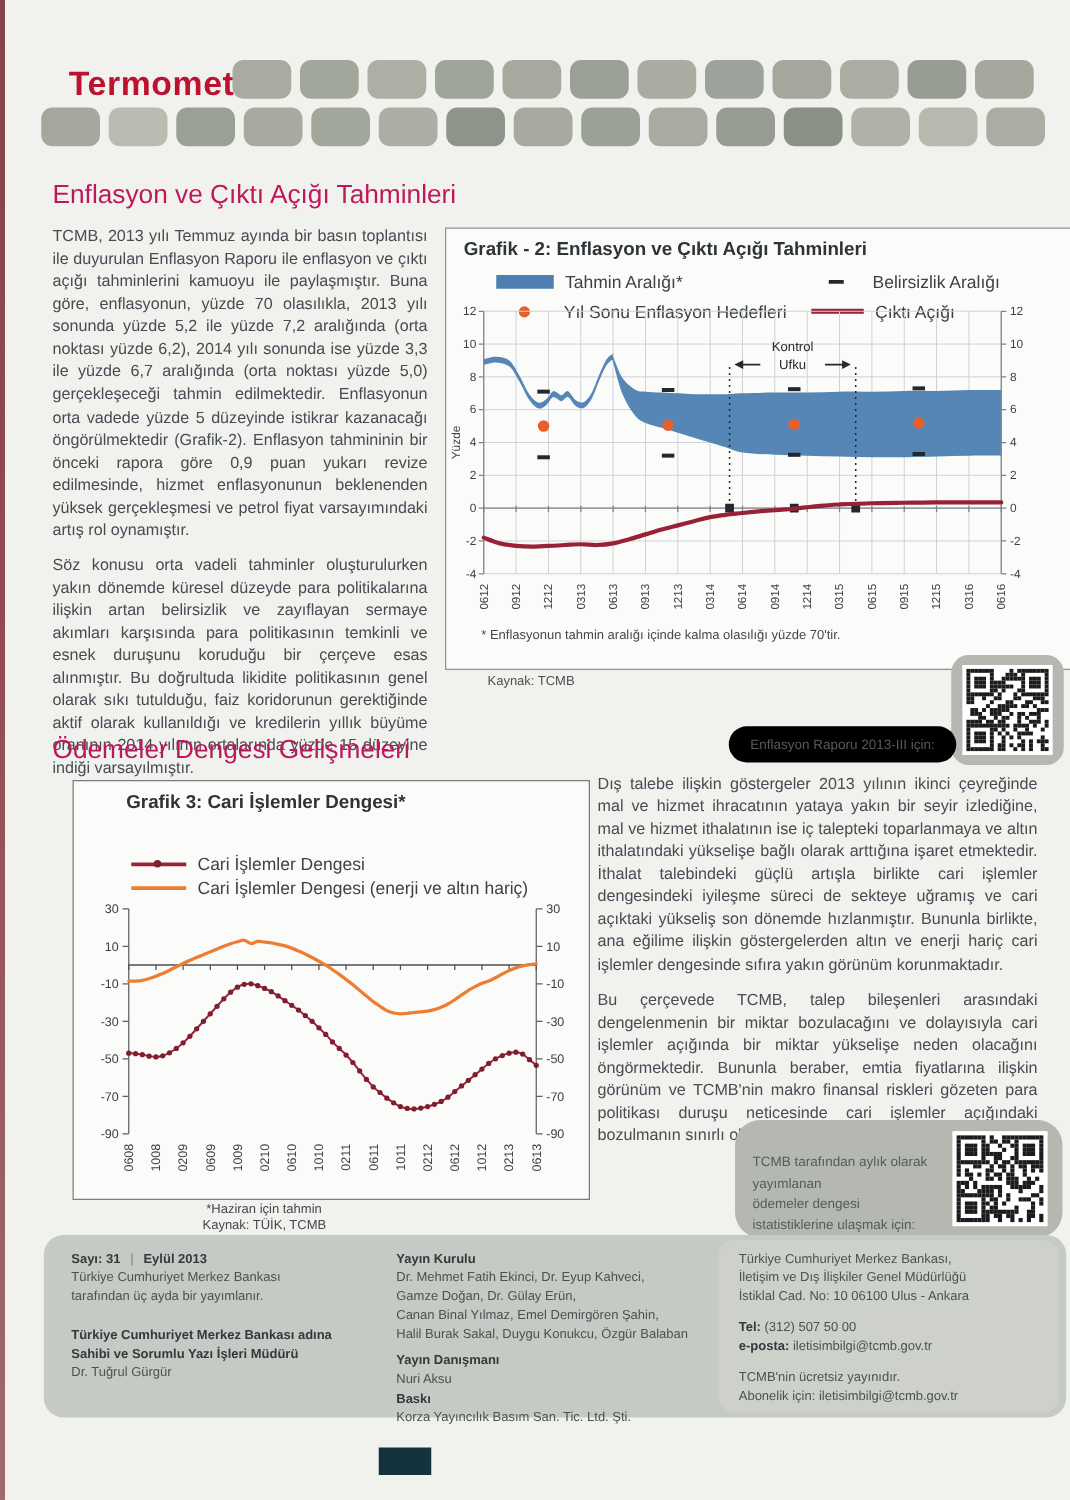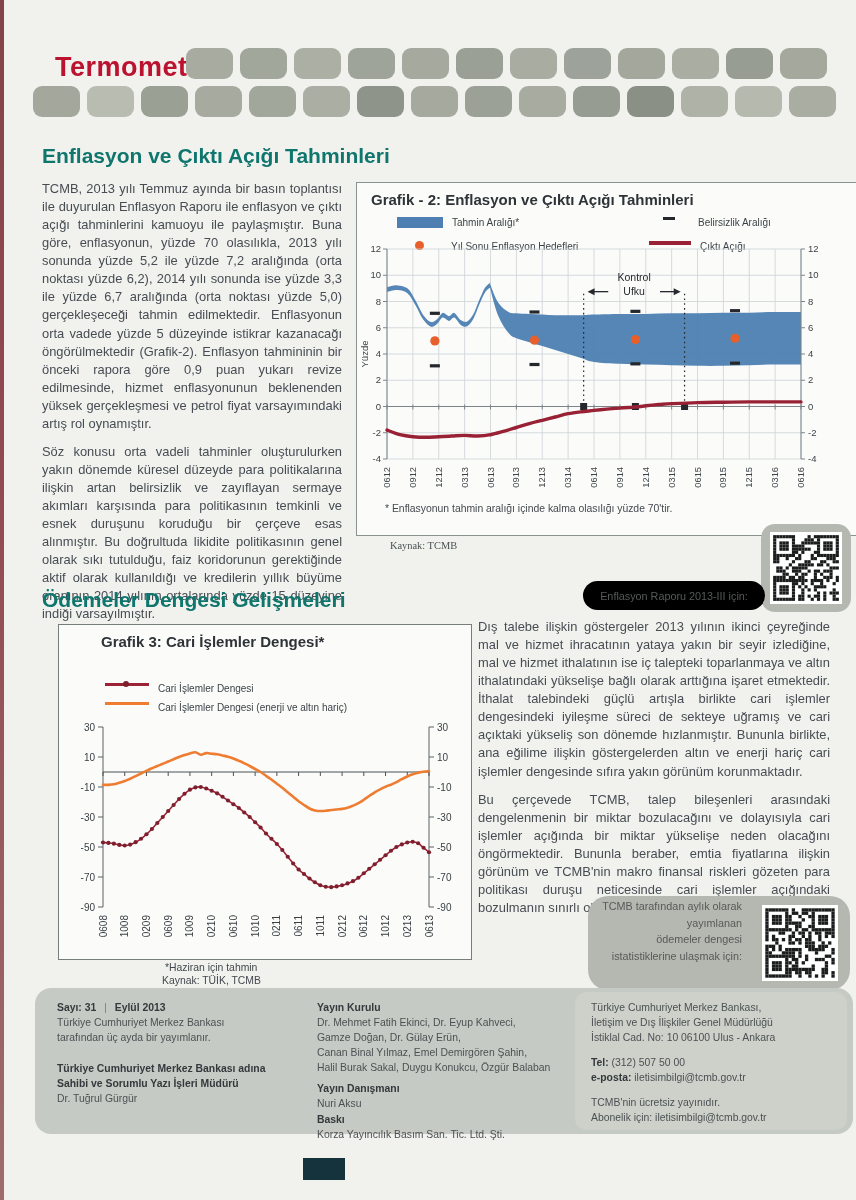--- a/index.html
+++ b/index.html
@@ -2,25 +2,25 @@
 <html><head>
 <meta charset="utf-8">
 <style>
   html,body{margin:0;padding:0;}
   body{width:856px;height:1200px;position:relative;background:#f1f2ee;
        font-family:"Liberation Sans",sans-serif;overflow:hidden;color:#454a51;}
   .abs{position:absolute;}
   .masthead{font-size:27px;font-weight:bold;color:#bb1230;letter-spacing:.5px;}
   .sq-row{display:flex;gap:7px;}
   .sq{width:47px;height:31px;border-radius:9px;}
-  .sec-title{font-size:21px;font-weight:bold;color:#0f766e;}
+  .sec-title{font-size:21px;font-weight:normal;color:#be185d;}
   .bodycol p{margin:0 0 10px 0;font-size:12.9px;line-height:1.4;text-align:justify;color:#474c53;}
   .chartbox{background:#fbfcfa;border:1px solid #8b9292;}
   .ctitle{font-size:15px;font-weight:bold;color:#2e3338;}
-  .legend-item{display:flex;gap:9px;font-size:10px;color:#3c4247;}
+  .legend-item{display:flex;align-items:center;gap:9px;font-size:14px;color:#3c4247;}
   .sw-band{width:46px;height:11px;background:#4d7fb2;}
   .sw-dot{width:9px;height:9px;border-radius:50%;background:#e7602c;margin-left:18px;margin-right:18px;}
   .sw-dash{width:12px;height:3px;background:#24282c;margin-left:14px;margin-right:14px;}
   .sw-line{width:42px;height:4px;background:#992136;}
   .sw-line3{width:44px;height:3px;background:#9b2336;position:relative;}
   .sw-line3 i{position:absolute;left:18px;top:-2px;width:6px;height:6px;border-radius:50%;background:#7e1f2e;}
   .sw-line3o{width:44px;height:3px;background:#ee7c31;}
   .small{font-size:10.4px;color:#4b5153;}
   .fnote{font-size:10.4px;color:#43484e;}
   .qrbadge-bg{background:#b4b8b1;border-radius:14px;}
@@ -218,21 +218,21 @@
       <text x="287.75" y="222" text-anchor="end" font-size="9.3" fill="#3c4247" transform="rotate(-90 287.75 222)">1214</text>
       <text x="313.625" y="222" text-anchor="end" font-size="9.3" fill="#3c4247" transform="rotate(-90 313.625 222)">0315</text>
       <text x="339.5" y="222" text-anchor="end" font-size="9.3" fill="#3c4247" transform="rotate(-90 339.5 222)">0615</text>
       <text x="365.375" y="222" text-anchor="end" font-size="9.3" fill="#3c4247" transform="rotate(-90 365.375 222)">0915</text>
       <text x="391.25" y="222" text-anchor="end" font-size="9.3" fill="#3c4247" transform="rotate(-90 391.25 222)">1215</text>
       <text x="417.125" y="222" text-anchor="end" font-size="9.3" fill="#3c4247" transform="rotate(-90 417.125 222)">0316</text>
       <text x="443" y="222" text-anchor="end" font-size="9.3" fill="#3c4247" transform="rotate(-90 443 222)">0616</text>
     </svg>
   <div class="abs fnote" style="left:28px;top:320px;">* Enflasyonun tahmin aralığı içinde kalma olasılığı yüzde 70'tir.</div>
 </div>
-<div class="abs small" style="left:390px;top:540px;font-family:Liberation Serif, serif;">Kaynak: TCMB</div>
+<div class="abs small" style="left:390px;top:540px;">Kaynak: TCMB</div>
 
 <div class="abs" style="left:575px;top:524px;width:276px;height:92px;">
   <div class="abs qrbadge-bg" style="right:0;top:0;width:90px;height:88px;">
     <div class="abs" style="left:9px;top:8px;width:72px;height:72px;background:#fff;">
       <svg id="qr1" width="72" height="72" viewBox="0 0 23 23">
           <rect x="0" y="0" width="23" height="23" fill="#ffffff"></rect>
           <rect x="1" y="1" width="1" height="1" fill="#1a1c1c"></rect>
           <rect x="2" y="1" width="1" height="1" fill="#1a1c1c"></rect>
           <rect x="3" y="1" width="1" height="1" fill="#1a1c1c"></rect>
           <rect x="4" y="1" width="1" height="1" fill="#1a1c1c"></rect>
@@ -624,21 +624,21 @@
 </div>
 <div class="abs fnote" style="left:165px;top:962px;">*Haziran için tahmin</div>
 <div class="abs fnote" style="left:162px;top:975px;">Kaynak: TÜİK, TCMB</div>
 
 <div class="abs bodycol" style="left:478px;top:618px;width:352px;">
   <p>Dış talebe ilişkin göstergeler 2013 yılının ikinci çeyreğinde mal ve hizmet ihracatının yataya yakın bir seyir izlediğine, mal ve hizmet ithalatının ise iç talepteki toparlanmaya ve altın ithalatındaki yükselişe bağlı olarak arttığına işaret etmektedir. İthalat talebindeki güçlü artışla birlikte cari işlemler dengesindeki iyileşme süreci de sekteye uğramış ve cari açıktaki yükseliş son dönemde hızlanmıştır. Bununla birlikte, ana eğilime ilişkin göstergelerden altın ve enerji hariç cari işlemler dengesinde sıfıra yakın görünüm korunmaktadır.</p>
   <p>Bu çerçevede TCMB, talep bileşenleri arasındaki dengelenmenin bir miktar bozulacağını ve dolayısıyla cari işlemler açığında bir miktar yükselişe neden olacağını öngörmektedir. Bununla beraber, emtia fiyatlarına ilişkin görünüm ve TCMB'nin makro finansal riskleri gözeten para politikası duruşu neticesinde cari işlemler açığındaki bozulmanın sınırlı olacağı tahmin edilmektedir.</p>
 </div>
 
 <div class="abs" style="left:588px;top:896px;width:262px;height:94px;background:#b4b8b1;border-radius:20px;">
-  <div class="abs" style="left:14px;top:2px;width:140px;text-align:right;font-size:10.8px;line-height:1.55;color:#565b58;">
+  <div class="abs" style="left:14px;top:26px;width:140px;font-size:10.8px;line-height:1.55;color:#565b58;">
     <div>TCMB tarafından aylık olarak</div>
     <div>yayımlanan</div>
     <div>ödemeler dengesi</div>
     <div>istatistiklerine ulaşmak için:</div>
   </div>
   <div class="abs" style="right:12px;top:9px;width:76px;height:76px;background:#fff;">
     <svg id="qr2" width="76" height="76" viewBox="0 0 23 23">
         <rect x="0" y="0" width="23" height="23" fill="#ffffff"></rect>
         <rect x="1" y="1" width="1" height="1" fill="#1a1c1c"></rect>
         <rect x="2" y="1" width="1" height="1" fill="#1a1c1c"></rect>

